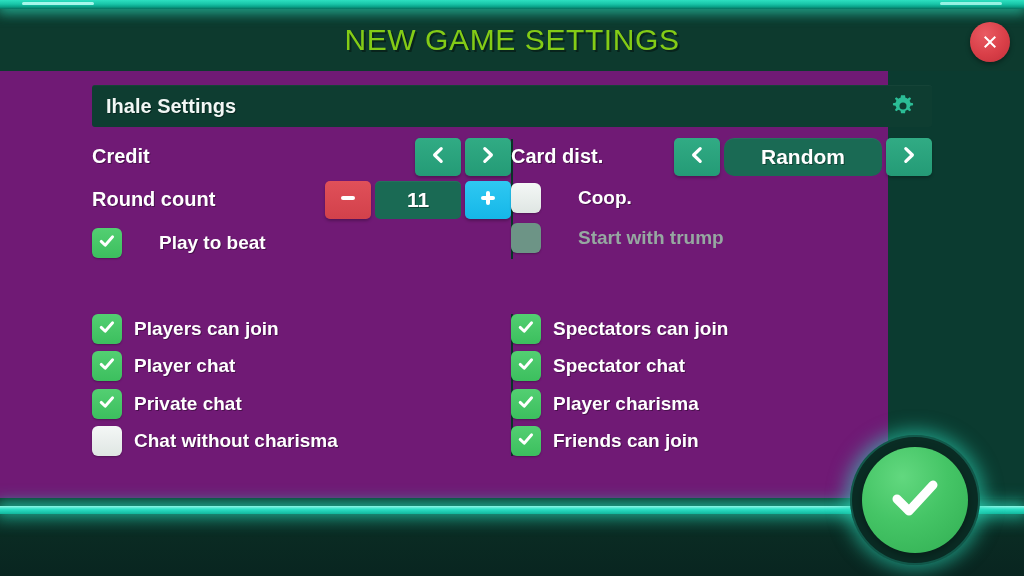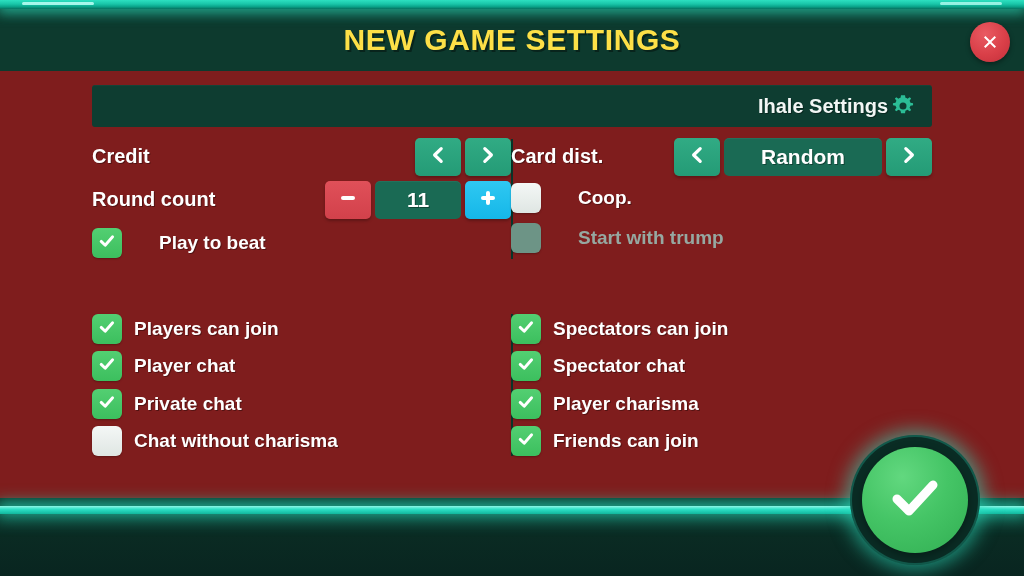--- a/index.html
+++ b/index.html
@@ -64,22 +64,22 @@
     width: 1024px;
     height: 62px;
     background: #0d3a2e;
     display: flex;
     align-items: center;
     justify-content: center;
     z-index: 20;
   }
   .header-title {
     font-size: 30px;
-    font-weight: bold;
-    color: #fde047;
+    font-weight: normal;
+    color: #84cc16;
     letter-spacing: 0.6px;
     text-shadow: 2px 2px 0 rgba(0,0,0,0.38);
     text-transform: uppercase;
   }
   .close-btn {
     position: absolute;
     top: 22px;
     right: 14px;
     width: 40px;
     height: 40px;
@@ -91,24 +91,23 @@
     box-shadow: 0 2px 5px rgba(0,0,0,0.40);
     z-index: 50;
     cursor: pointer;
   }
   .close-btn svg { display: block; }
 
   
   .content {
     position: absolute;
     top: 71px; left: 0;
-    width: 1024px;
+    width: 888px;
     height: 437px;
-    background: #7f1d1d;
-    text-align: right;
+    background: #701a75;
   }
 
   .panel {
     position: absolute;
     left: 92px;
     width: 840px;
   }
 
   
   .section-band {
@@ -186,21 +185,21 @@
     align-items: center;
     justify-content: center;
     font-size: 21px;
     font-weight: bold;
     color: #ffffff;
     text-shadow: 1px 1px 0 rgba(0,0,0,0.35);
     box-shadow: inset 0 1px 0 rgba(255,255,255,0.05);
     cursor: pointer;
   }
   .step-value.w-num  { width: 86px; }
-  .step-value.w-text { width: 158px; }
+  .step-value.w-text { width: 158px; border-radius: 10px; }
 
   
   .check-row {
     display: flex;
     align-items: center;
     height: 37.5px;
     gap: 12px;
   }
   .check-row.tall { height: 40px; gap: 37px; }
   .cbox {

